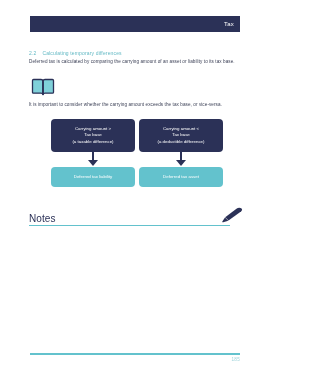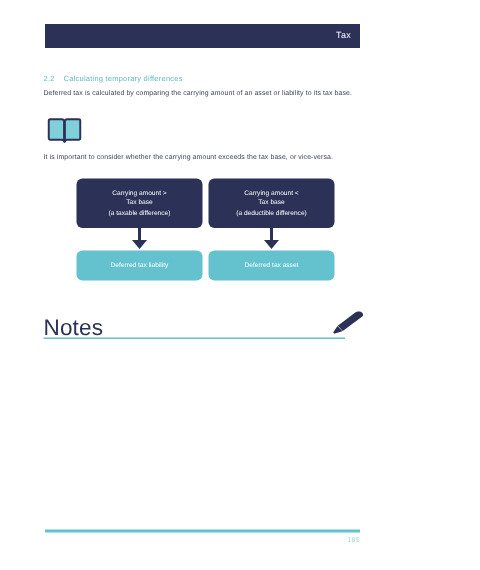--- a/index.html
+++ b/index.html
@@ -173,21 +173,21 @@
     width: 212px;
   }
   .notes-row {
     position: relative;
     height: 18px;
     display: flex;
     align-items: flex-end;
   }
   .notes-title {
     color: #2b3157;
-    font-size: 15px;
+    font-size: 10px;
     line-height: 13px;
     letter-spacing: 0.1px;
     text-align: center;
   }
   .notes-rule {
     position: absolute;
     left: 0;
     top: 18px;
     width: 201px;
     height: 1px;

